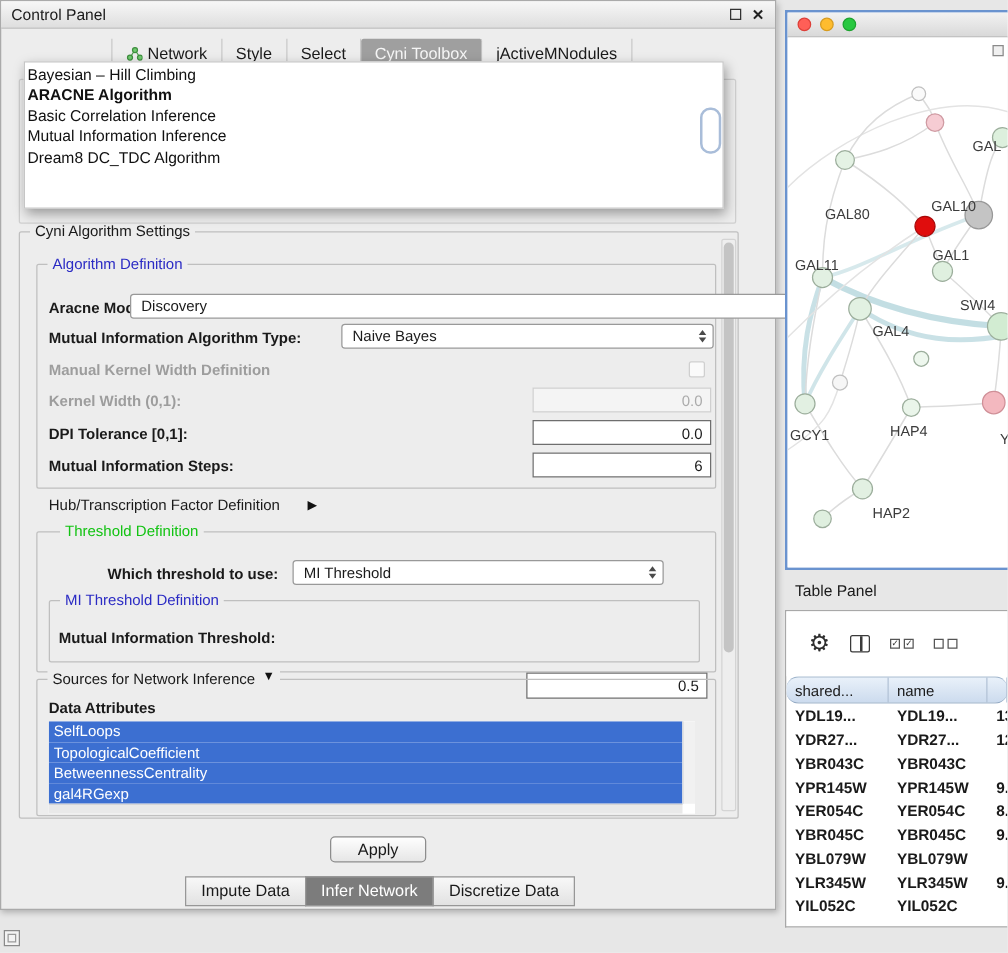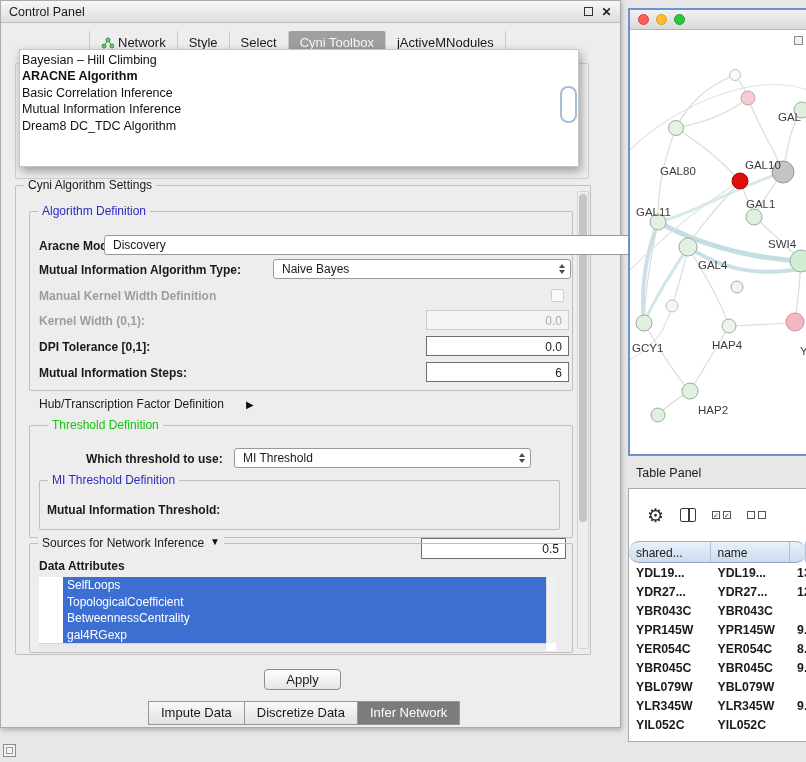--- a/index.html
+++ b/index.html
@@ -76,21 +76,21 @@
   }
   .field.disabled { background:#f4f4f4; border-color:#cfcfcf; color:#ababab; }
 
   .checkbox { position:absolute; width:13px; height:13px; border:1px solid #cfcfcf; background:#fafafa; border-radius:2px; }
 
   .expander { position:absolute; font-weight:normal; font-size:12px; display:flex; align-items:center; gap:22px; }
   .tri-glyph { font-size:10px; color:#111; }
 
   
   .attr-list { position:absolute; background:#fff; overflow:hidden; }
-  .attr-item { height:16.5px; background:#3c6fd1; color:#fff; font-size:12px; line-height:16.5px; padding-left:4px; width:calc(100% - 10px);margin-left:24px; }
+  .attr-item { height:16.5px; background:#3c6fd1; color:#fff; font-size:12px; line-height:16.5px; padding-left:4px; width:calc(100% - 10px); }
   .attr-vscroll { position:absolute; right:0; top:0; bottom:8px; width:10px; background:#f1f1f1; border-left:1px solid #ddd; }
   .attr-hscroll { position:absolute; left:0; right:10px; bottom:0; height:8px; background:#e9e9e9; border-top:1px solid #d5d5d5; }
 
   
   .v-scrollbar { position:absolute; width:12px; background:#eee; border:1px solid #d4d4d4; border-radius:2px; }
   .v-thumb { position:absolute; left:1px; right:1px; top:2px; height:72%; background:#c4c4c4; border-radius:6px; }
 
   .apply-btn {
     position:absolute; left:263px; top:668px; width:77px; height:21px;
     border:1px solid #8d8d8d; border-radius:4px;
@@ -263,22 +263,22 @@
     <div class="attr-item">BetweennessCentrality</div>
     <div class="attr-item">gal4RGexp</div>
     <div class="attr-vscroll"></div>
     <div class="attr-hscroll"></div>
   </div>
 
   <div class="apply-btn">Apply</div>
 
   <div class="bottom-tabs">
     <div class="btab">Impute Data</div>
+    <div class="btab active">Infer Network</div>
     <div class="btab">Discretize Data</div>
-    <div class="btab active">Infer Network</div>
   </div>
 </div>
 
 <div class="network-window">
   <div class="nw-titlebar">
     <span class="light red"></span>
     <span class="light yellow"></span>
     <span class="light green"></span>
   </div>
   <div class="nw-canvas">

